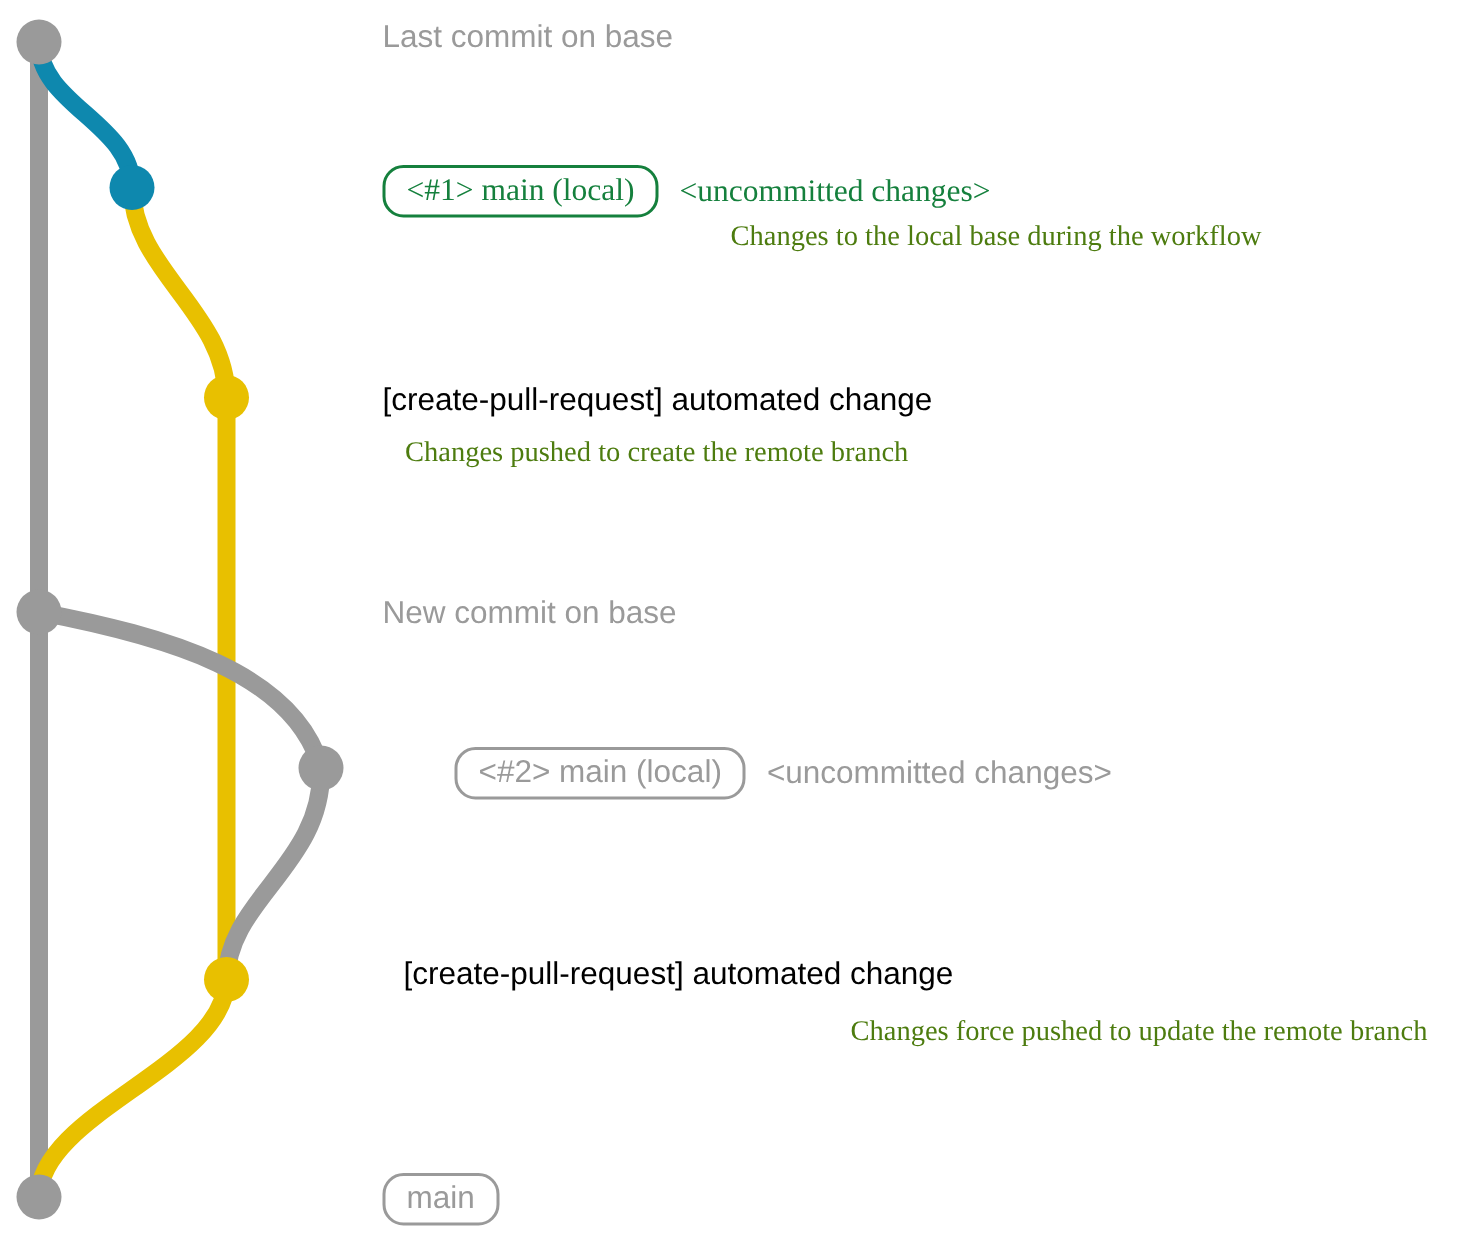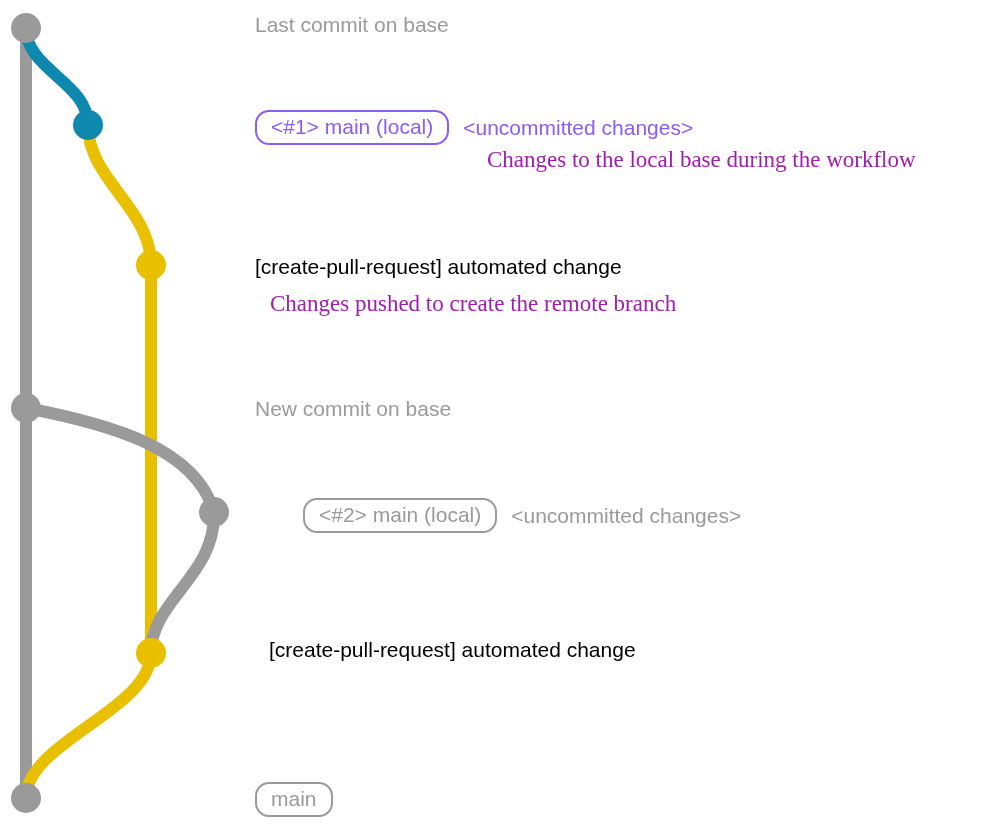--- a/index.html
+++ b/index.html
@@ -51,26 +51,26 @@
     line-height: 1;
     font-family: "Liberation Sans", sans-serif;
     white-space: nowrap;
   }
   .headline.spaced {
     margin-left: 14px;
   }
   .sub {
     position: absolute;
     font-family: "Liberation Serif", serif;
-    font-size: 23px;
+    font-size: 19px;
     line-height: 1;
-    color: #a21caf;
+    color: #4d7c0f;
     white-space: nowrap;
   }
-  .c-teal   { color: #8b5cf6; }
+  .c-teal   { color: #15803d; font-family: Liberation Serif, serif; }
   .c-yellow { color: #000000; }
   .c-gray   { color: #9a9a9a; }
 </style>
 </head>
 <body>
 
 <div id="stage">
 
   <svg id="graph-svg" viewBox="0 0 981 827" xmlns="http://www.w3.org/2000/svg">
 
@@ -123,18 +123,19 @@
   </div>
 
   <div class="row" style="left:255px; top:498px;margin-left:48px;">
     <span class="pill c-gray">&lt;#2&gt; main (local)</span>
     <span class="headline c-gray spaced">&lt;uncommitted changes&gt;</span>
   </div>
 
   <div class="row" style="left:255px; top:639px;">
     <span class="headline c-yellow spaced">[create-pull-request] automated change</span>
   </div>
+  <div class="sub" style="left:567px; top:678px;">Changes force pushed to update the remote branch</div>
 
   <div class="row" style="left:255px; top:782px;">
     <span class="pill c-gray">main</span>
   </div>
 
 </div>
 
 </body></html>

